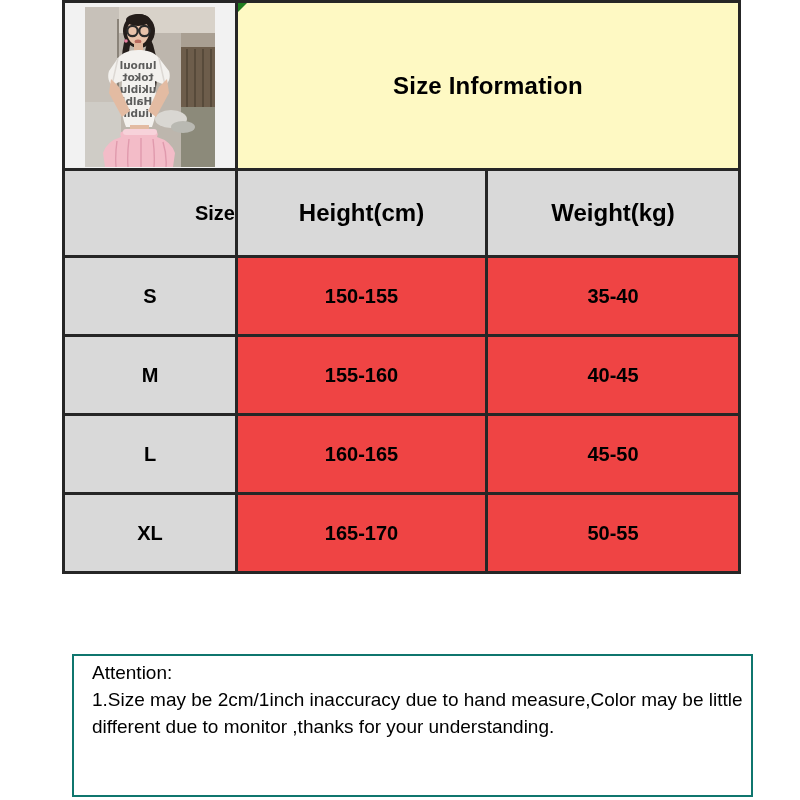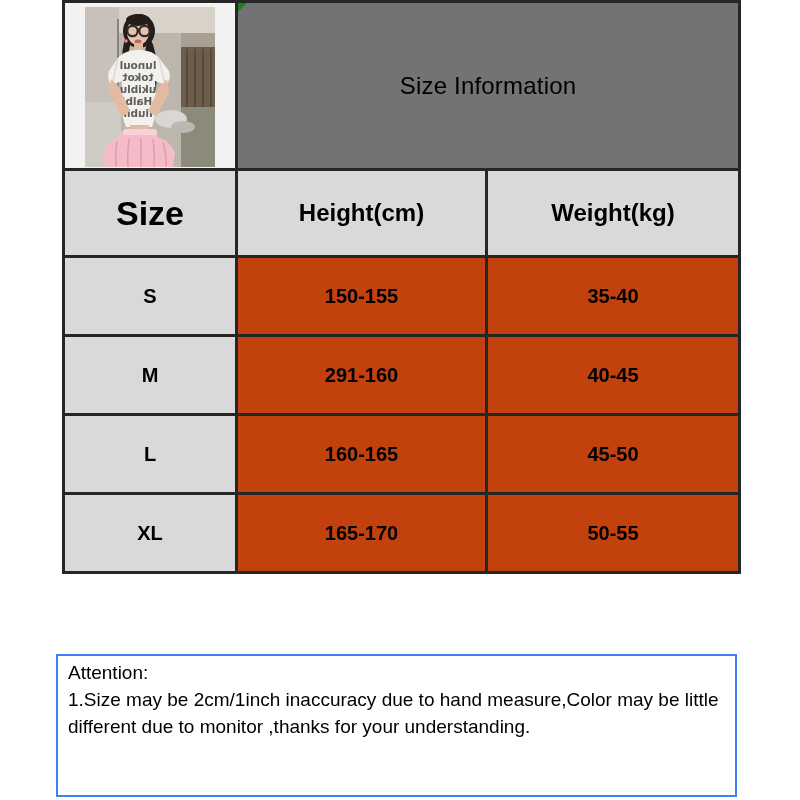--- a/index.html
+++ b/index.html
@@ -14,37 +14,37 @@
     position:absolute;left:62px;top:0;
     width:676px;border-collapse:collapse;table-layout:fixed;
   }
   table.size-chart td{
     border:3px solid #262626;text-align:center;vertical-align:middle;padding:0;
   }
   .photo-row td{height:165px;}
   .photo-cell{background:#f2f2f2;}
   .photo-cell svg{display:block;margin:3px auto 0 auto;}
   .title-cell{
-    background:#737373;position:relative;
-    font-size:24px;font-weight:normal;letter-spacing:0.2px;
+    background:#fef9c3;position:relative;
+    font-size:24px;font-weight:bold;letter-spacing:0.2px;
   }
   .flag{
     position:absolute;left:0;top:0;width:0;height:0;
     border-top:9px solid #1e7d1e;border-right:9px solid transparent;
   }
   .header-row td{height:84px;background:#d9d9d9;font-weight:bold;font-size:24px;}
-  .header-row td.header-size{font-size:34px;}
-  .data-row td{height:76px;background:#c2410c;font-size:20px;font-weight:bold;}
+  .header-row td.header-size{font-size:20px;text-align:right;}
+  .data-row td{height:76px;background:#ef4444;font-size:20px;font-weight:bold;}
   .data-row td.size-cell{background:#d9d9d9;}
 
   
   .attention{
-    position:absolute;left:56px;top:654px;width:681px;height:143px;
-    box-sizing:border-box;border:2px solid #3b82f6;background:#ffffff;
-    padding:3px 6px 0 10px;font-size:19px;line-height:27px;white-space:nowrap;
+    position:absolute;left:72px;top:654px;width:681px;height:143px;
+    box-sizing:border-box;border:2px solid #0f766e;background:#ffffff;
+    padding:3px 6px 0 18px;font-size:19px;line-height:27px;white-space:nowrap;
   }
 </style>
 </head>
 <body>
 
 <div class="sheet">
 
   <table class="size-chart">
     <colgroup>
       <col style="width:173px">
@@ -120,21 +120,21 @@
       <td>Weight(kg)</td>
     </tr>
 
     <tr class="data-row">
       <td class="size-cell">S</td>
       <td>150-155</td>
       <td>35-40</td>
     </tr>
     <tr class="data-row">
       <td class="size-cell">M</td>
-      <td>291-160</td>
+      <td>155-160</td>
       <td>40-45</td>
     </tr>
     <tr class="data-row">
       <td class="size-cell">L</td>
       <td>160-165</td>
       <td>45-50</td>
     </tr>
     <tr class="data-row">
       <td class="size-cell">XL</td>
       <td>165-170</td>

